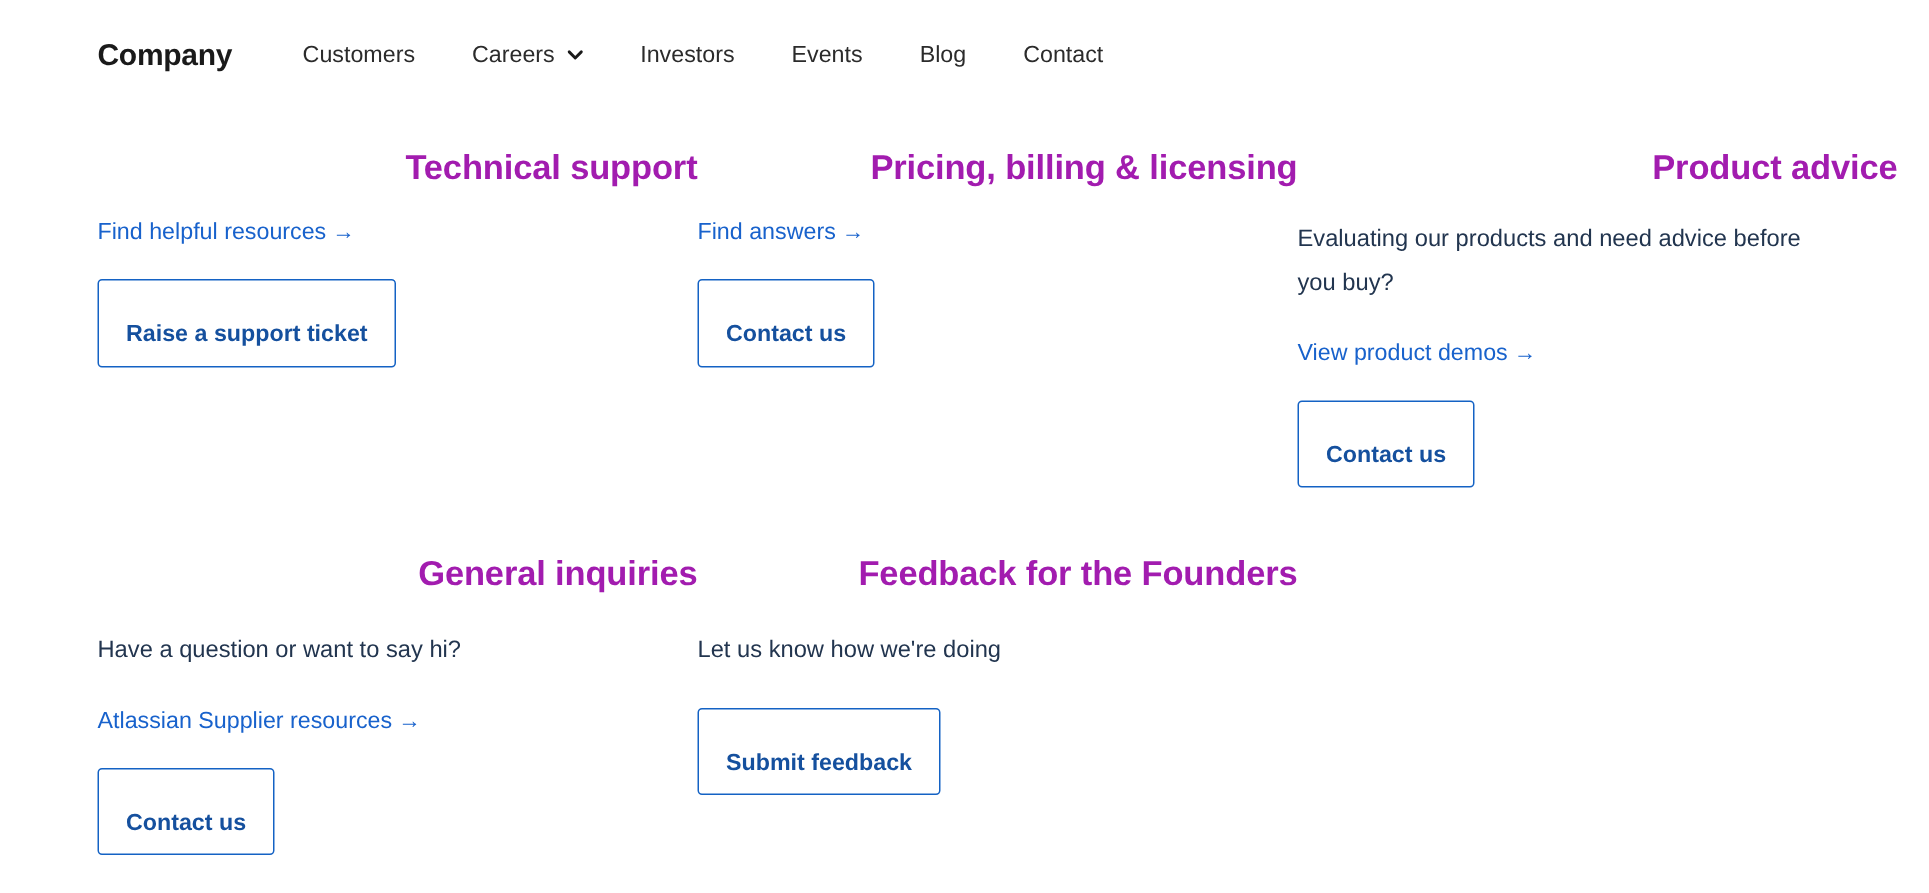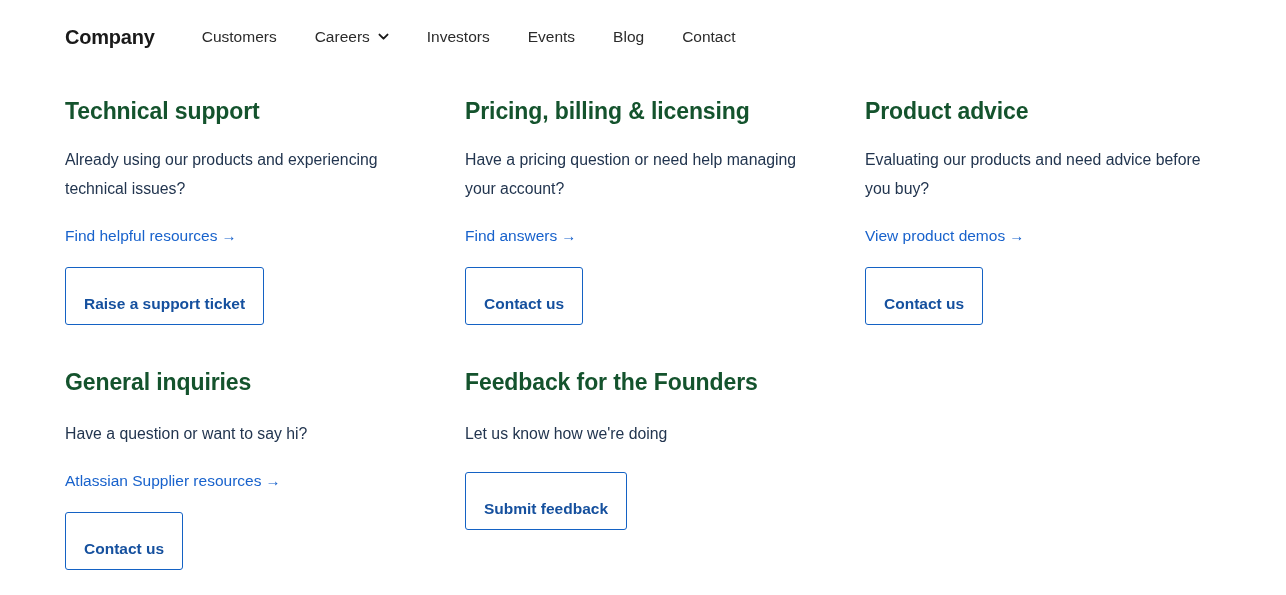--- a/index.html
+++ b/index.html
@@ -63,25 +63,26 @@
   }
   .card {
     width: 400px;
     flex: 0 0 400px;
   }
   .card.empty { }
 
   .card-title {
     font-size: 23px;
     font-weight: bold;
-    color: #14532d;
+    color: #a21caf;
     margin: 0 0 22px 0;
     letter-spacing: -0.1px;
     line-height: 1.15;
     white-space: nowrap;
+    text-align: right;
   }
   .card-desc {
     font-size: 15.8px;
     color: #22354f;
     line-height: 1.78;
     margin: 0 0 23px 0;
     max-width: 360px;
   }
   .card-link {
     display: block;
@@ -157,30 +158,28 @@
 
   </div>
 </div>
 
 <div class="grid">
 
   <div class="row row-1">
 
     <div class="card">
       <h2 class="card-title">Technical support</h2>
-      <p class="card-desc">Already using our products and experiencing technical issues?</p>
       <a class="card-link">
         <span>Find helpful resources</span><span class="arrow">→</span>
       </a>
       <button class="card-btn">Raise a support ticket</button>
     </div>
 
     <div class="card">
       <h2 class="card-title">Pricing, billing &amp; licensing</h2>
-      <p class="card-desc">Have a pricing question or need help managing your account?</p>
       <a class="card-link">
         <span>Find answers</span><span class="arrow">→</span>
       </a>
       <button class="card-btn">Contact us</button>
     </div>
 
     <div class="card">
       <h2 class="card-title">Product advice</h2>
       <p class="card-desc">Evaluating our products and need advice before you buy?</p>
       <a class="card-link">

